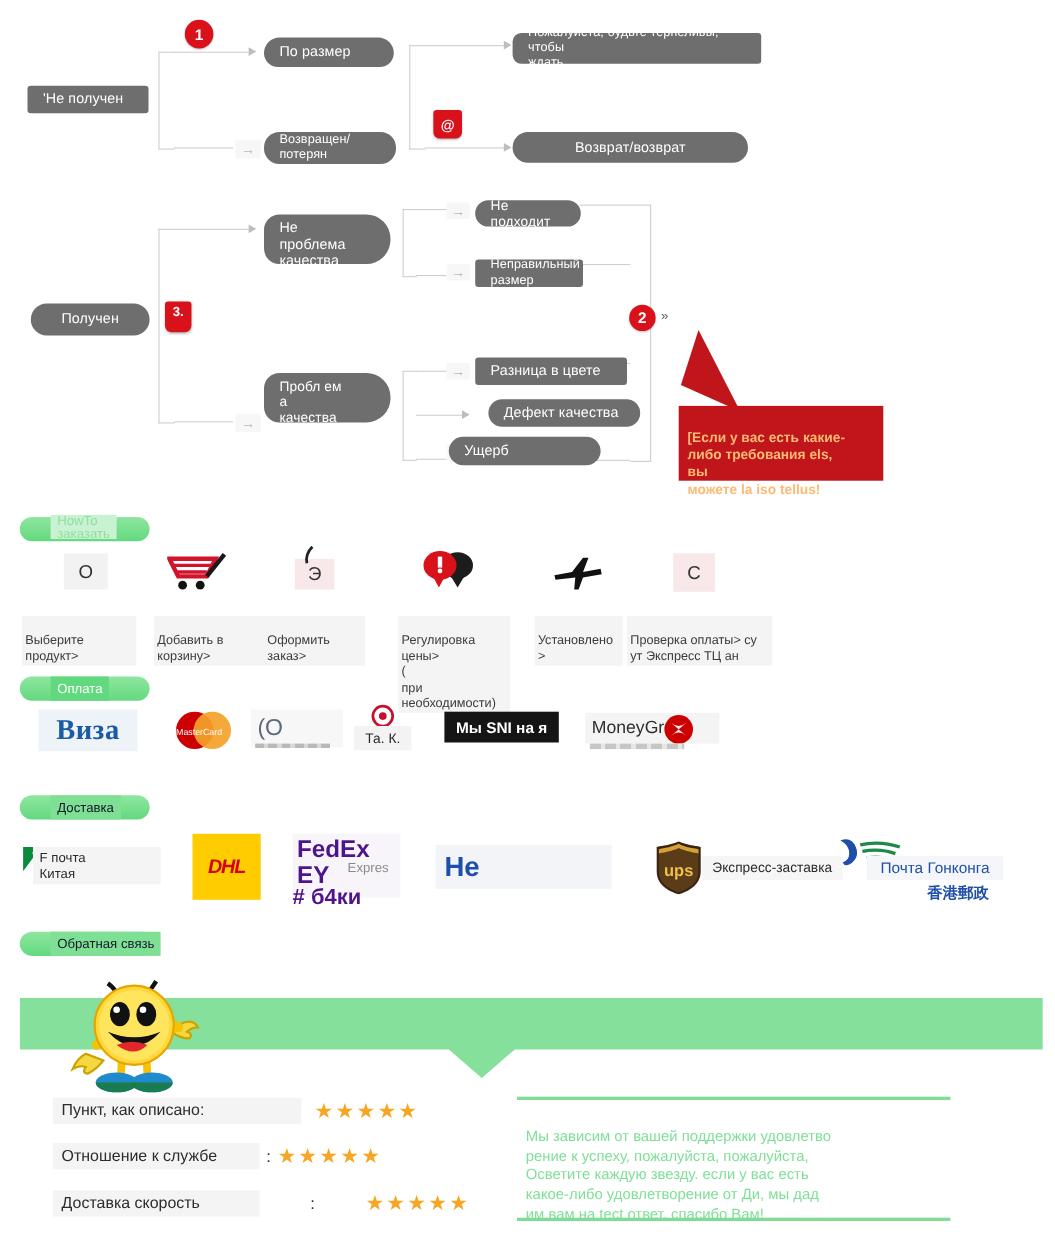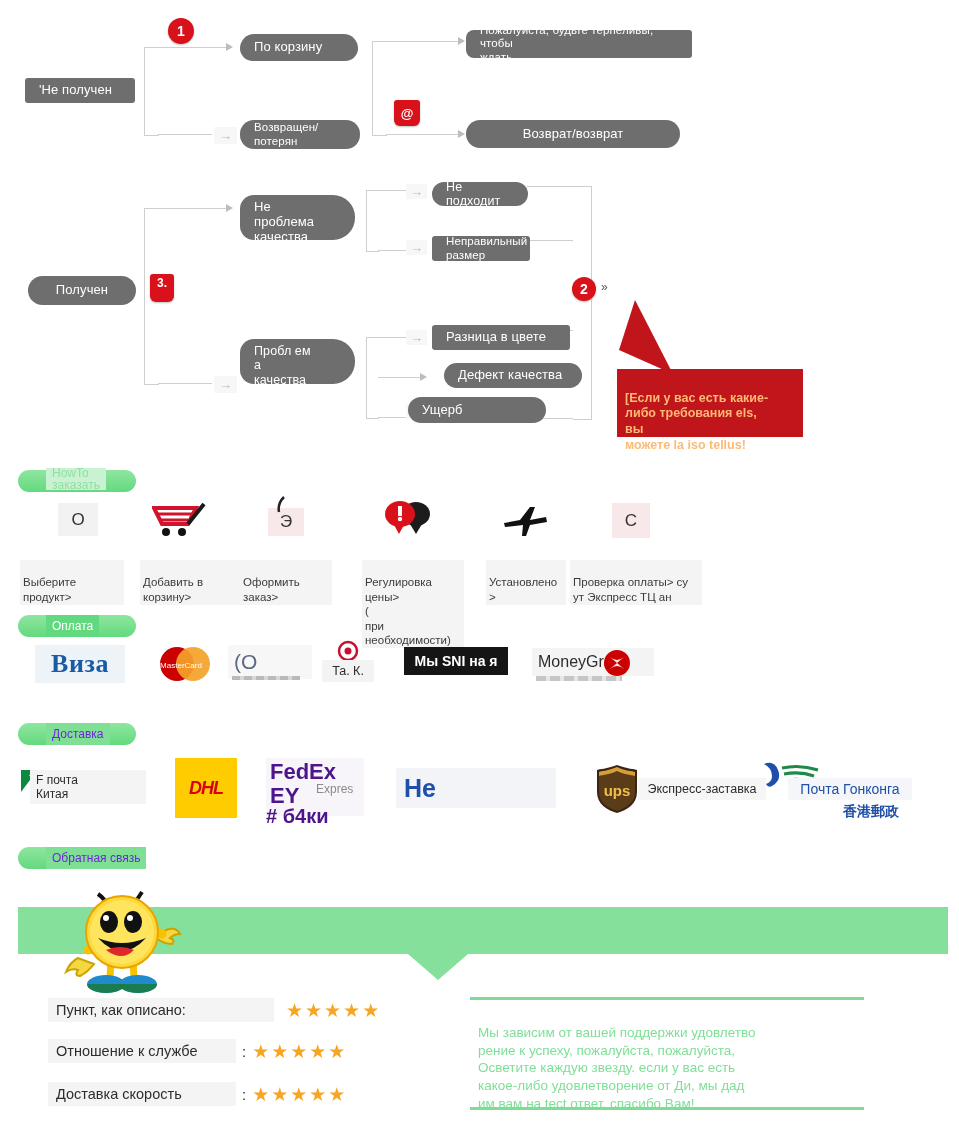--- a/index.html
+++ b/index.html
@@ -47,21 +47,21 @@
     position:absolute;height:22px;border-radius:11px;
     background:linear-gradient(180deg,#8fe6a0 0%,#63d97f 100%);
     width:118px;
   }
   .pill .plabel{
     position:absolute;left:28px;top:0;height:22px;display:flex;align-items:center;
     font-size:12px;white-space:nowrap;padding:0 6px;
   }
   .pill.soft .plabel{background:#c9f2d2;color:#8fe0a2;}
   .pill.solid .plabel{background:#63d97f;color:#ffffff;}
-  .pill.solid2 .plabel{background:#7fe095;color:#6d28d9;}
+  .pill.solid2 .plabel{background:#7fe095;color:#0f172a;}
   .stepcap{
     position:absolute;font-size:11.5px;line-height:1.25;color:#3b3b3b;
     background:#f4f4f4;padding:1px 3px;box-sizing:border-box;
   }
   .glyphbox{position:absolute;display:flex;align-items:center;justify-content:center;
     font-size:17px;color:#333;}
 
   
   .logo{position:absolute;display:flex;align-items:center;justify-content:center;
     font-size:13px;}
@@ -99,21 +99,21 @@
   <div class="hline" style="left:386px;top:41px;width:72px;"></div>
   <div class="arrowhead" style="left:458px;top:37px;"></div>
   <div class="hline" style="left:386px;top:134px;width:72px;"></div>
   <div class="arrowhead" style="left:458px;top:130px;"></div>
 
   <div class="node sq" style="left:25px;top:78px;width:110px;height:25px;border-radius:3px;">
     <span>'Не получен</span>
   </div>
 
   <div class="node semi" style="left:240px;top:34px;width:118px;height:27px;">
-    <span>По корзину</span>
+    <span>По размер</span>
   </div>
 
   <div class="node" style="left:240px;top:120px;width:120px;height:29px;border-radius:14px;white-space:pre-line;font-size:11.5px;">
     <span>Возвращен/
 потерян</span>
   </div>
 
   <div class="node center" style="left:466px;top:120px;width:214px;height:28px;border-radius:14px;">
     <span>Возврат/возврат</span>
   </div>
@@ -404,21 +404,21 @@
 <div class="fbrow" style="left:48px;top:998px;">
   <span class="fblabel" style="width:210px;">Пункт, как описано:</span>
   <span class="colon"></span>
   <span class="stars">★★★★★</span>
 </div>
 <div class="fbrow" style="left:48px;top:1039px;">
   <span class="fblabel" style="width:172px;">Отношение к службе</span>
   <span class="colon">:</span>
   <span class="stars">★★★★★</span>
 </div>
-<div class="fbrow" style="left:48px;top:1082px;">
+<div class="fbrow" style="left:48px;top:1082px;gap:40px;">
   <span class="fblabel" style="width:172px;">Доставка скорость</span>
   <span class="colon">:</span>
   <span class="stars">★★★★★</span>
 </div>
 
 <div class="fbnote" style="left:470px;top:997px;width:394px;height:113px;white-space:pre-line;">
   <span>Мы зависим от вашей поддержки удовлетво
 рение к успеху, пожалуйста, пожалуйста,
 Осветите каждую звезду. если у вас есть
 какое-либо удовлетворение от Ди, мы дад

